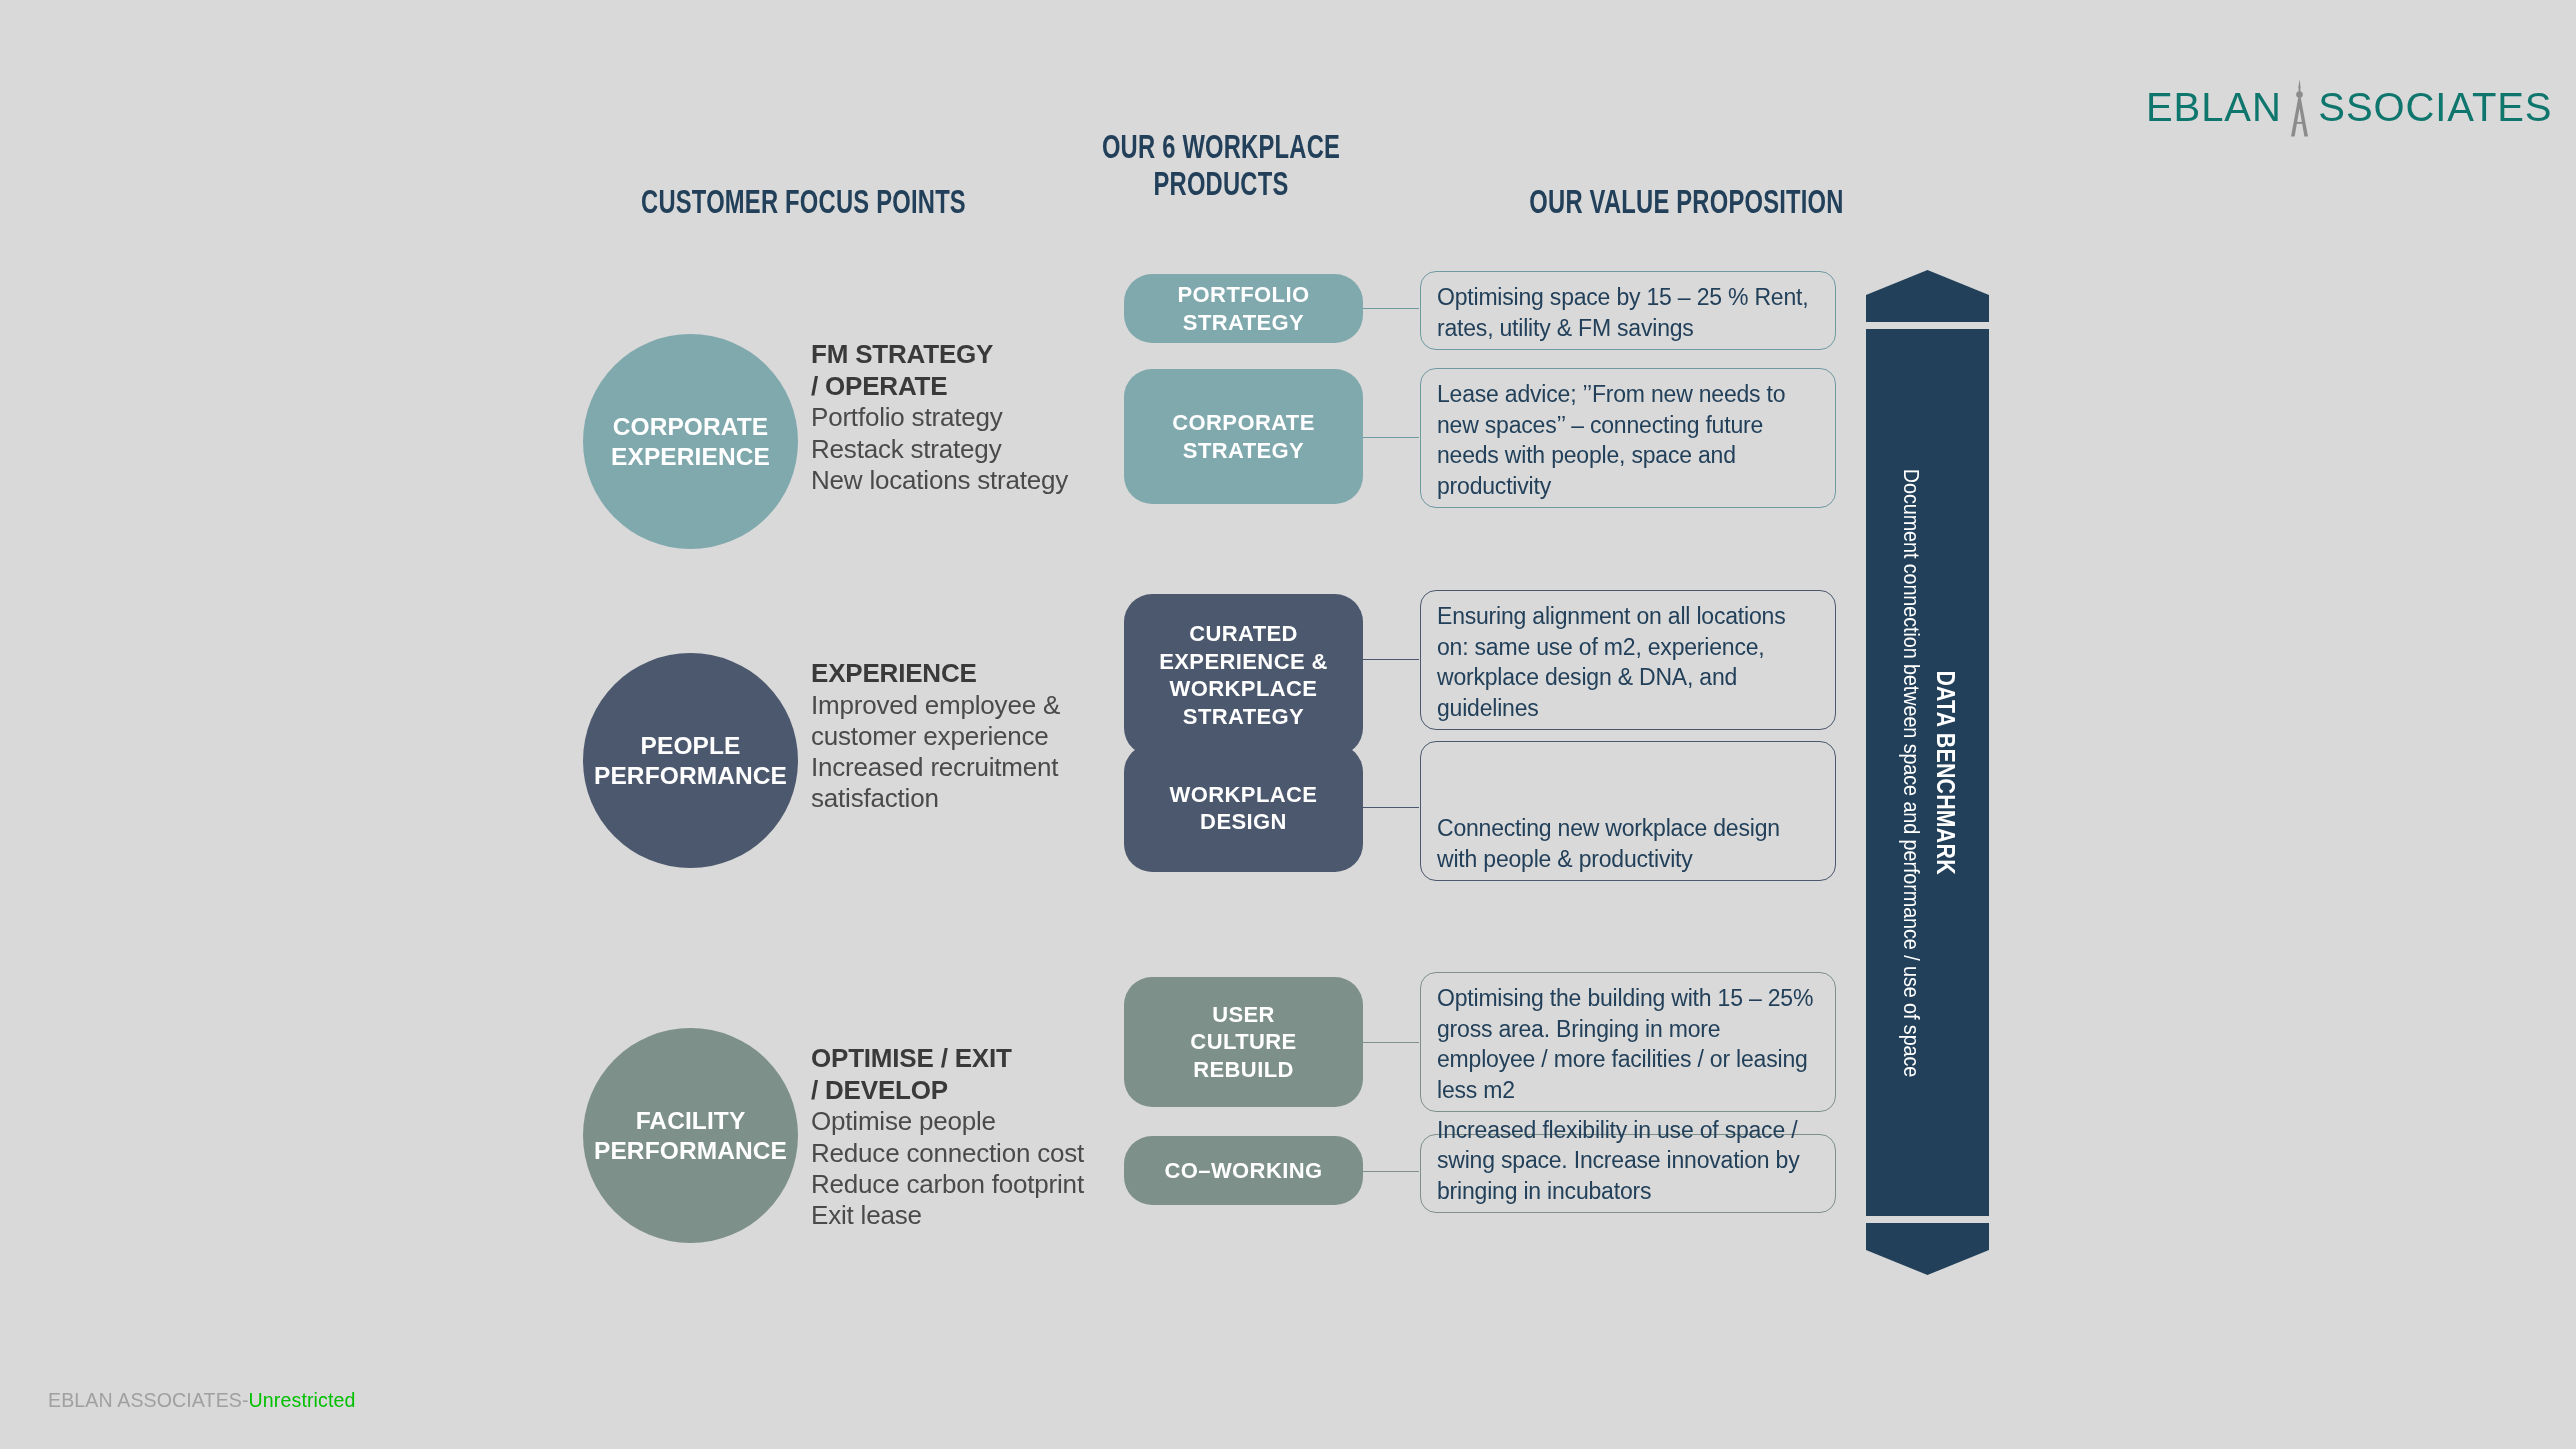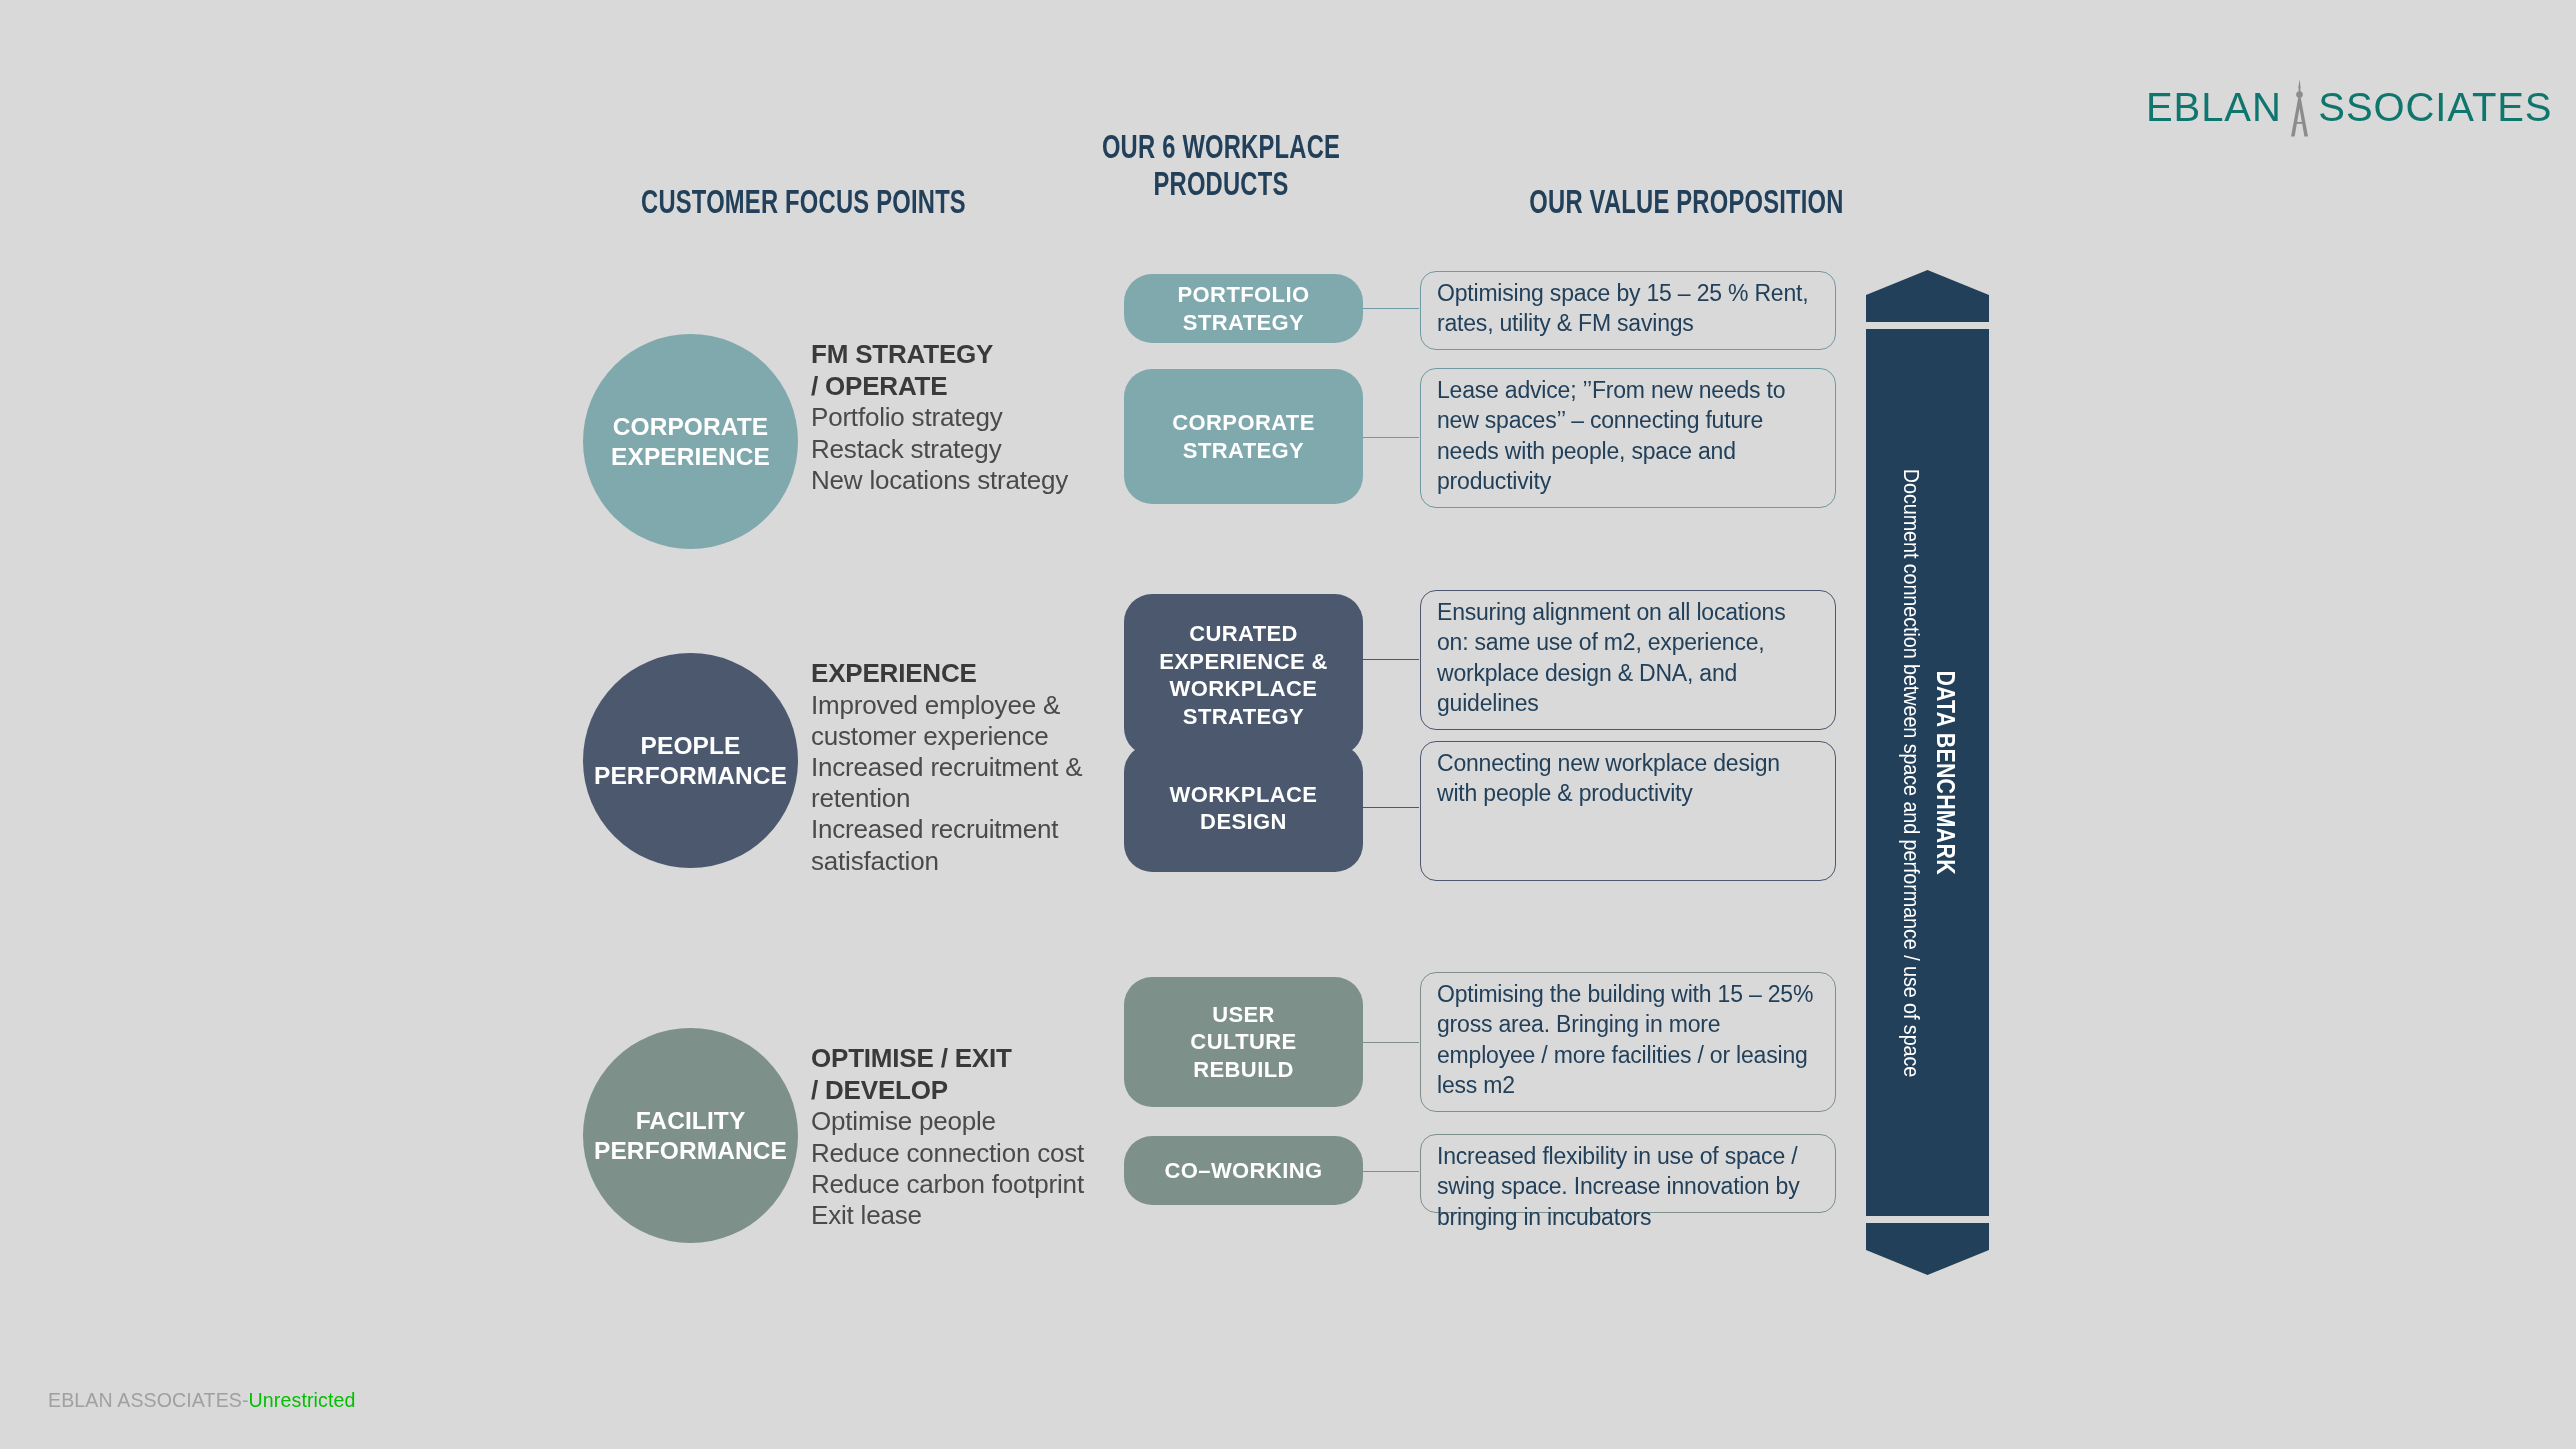--- a/index.html
+++ b/index.html
@@ -120,21 +120,21 @@
 
   
   .value-box {
     position: absolute;
     left: 1420px;
     width: 416px;
     border-radius: 16px;
     background: transparent;
     border: 1.2px solid #6f8f97;
     display: flex;
-    align-items: flex-start;
+    align-items: flex-end;
     padding: 6.1px 16px;
   }
   .value-box p {
     color: #22405a;
     font-weight: 300;
     font-size: 23px;
     line-height: 1.32;
     letter-spacing: -0.2px;
   }
 
@@ -256,21 +256,20 @@
           <div>Restack strategy</div>
           <div>New locations strategy</div>
         </div>
       </div>
       <div class="circle" style="left: 583px; top: 653px; background: rgb(75, 88, 109);">PEOPLE
 PERFORMANCE</div>
       <div class="focus-text" style="top: 658px;">
         <div class="focus-title">EXPERIENCE</div>
         <div class="focus-list">
           <div>Improved employee &amp; customer experience</div>
-          <div>Increased recruitment &amp; retention</div>
           <div>Increased recruitment satisfaction</div>
         </div>
       </div>
       <div class="circle" style="left: 583px; top: 1028px; background: rgb(125, 144, 137);">FACILITY
 PERFORMANCE</div>
       <div class="focus-text" style="top: 1043px;">
         <div class="focus-title">OPTIMISE / EXIT
 / DEVELOP</div>
         <div class="focus-list">
           <div>Optimise people</div>

